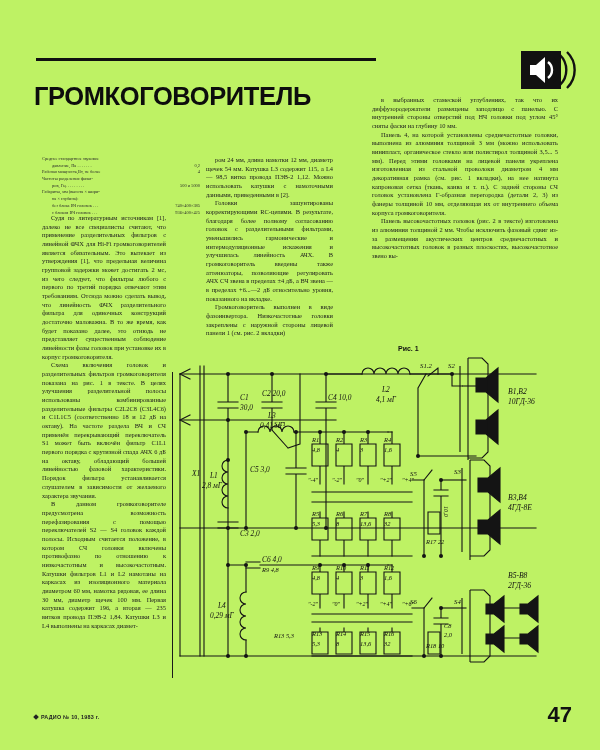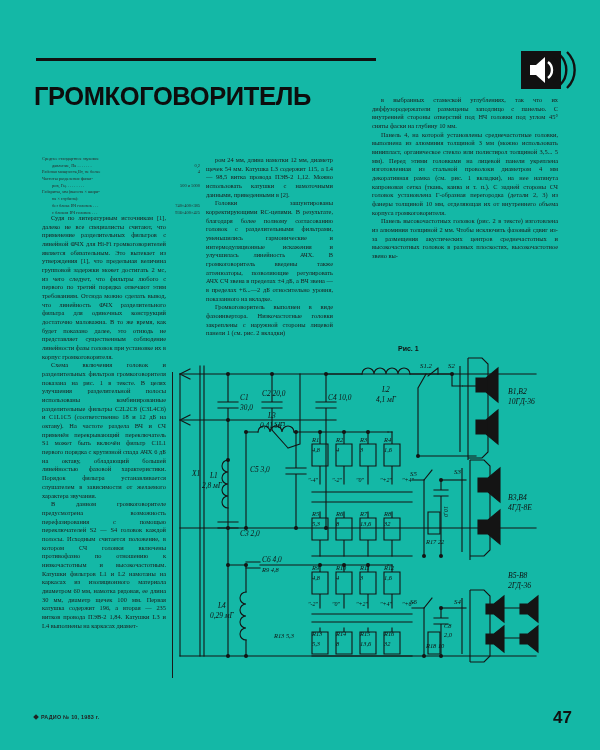--- a/index.html
+++ b/index.html
@@ -13,21 +13,21 @@
     overflow: hidden;
     font-family: "Liberation Serif", "DejaVu Serif", serif;
     color: #1a1a1a;
     position: relative;
   }
   .page {
     position: absolute;
     inset: 0;
     width: 600px;
     height: 750px;
-    background: #14b8a6;
+    background: #bef264;
   }
 
   
   .top-rule {
     position: absolute;
     left: 36px;
     top: 58px;
     width: 340px;
     height: 3px;
     background: #111;
@@ -139,21 +139,21 @@
     height: 4px;
     background: #222;
     transform: rotate(45deg);
   }
   .pagenum {
     position: absolute;
     right: 28px;
     bottom: 22px;
     font-family: "Liberation Sans", "DejaVu Sans", sans-serif;
     font-weight: bold;
-    font-size: 17px;
+    font-size: 22px;
     color: #111;
   }
 
   .sidebar-rule {
     position: absolute;
     left: 172px;
     top: 372px;
     width: 1.2px;
     height: 306px;
     background: #1a1a1a;

